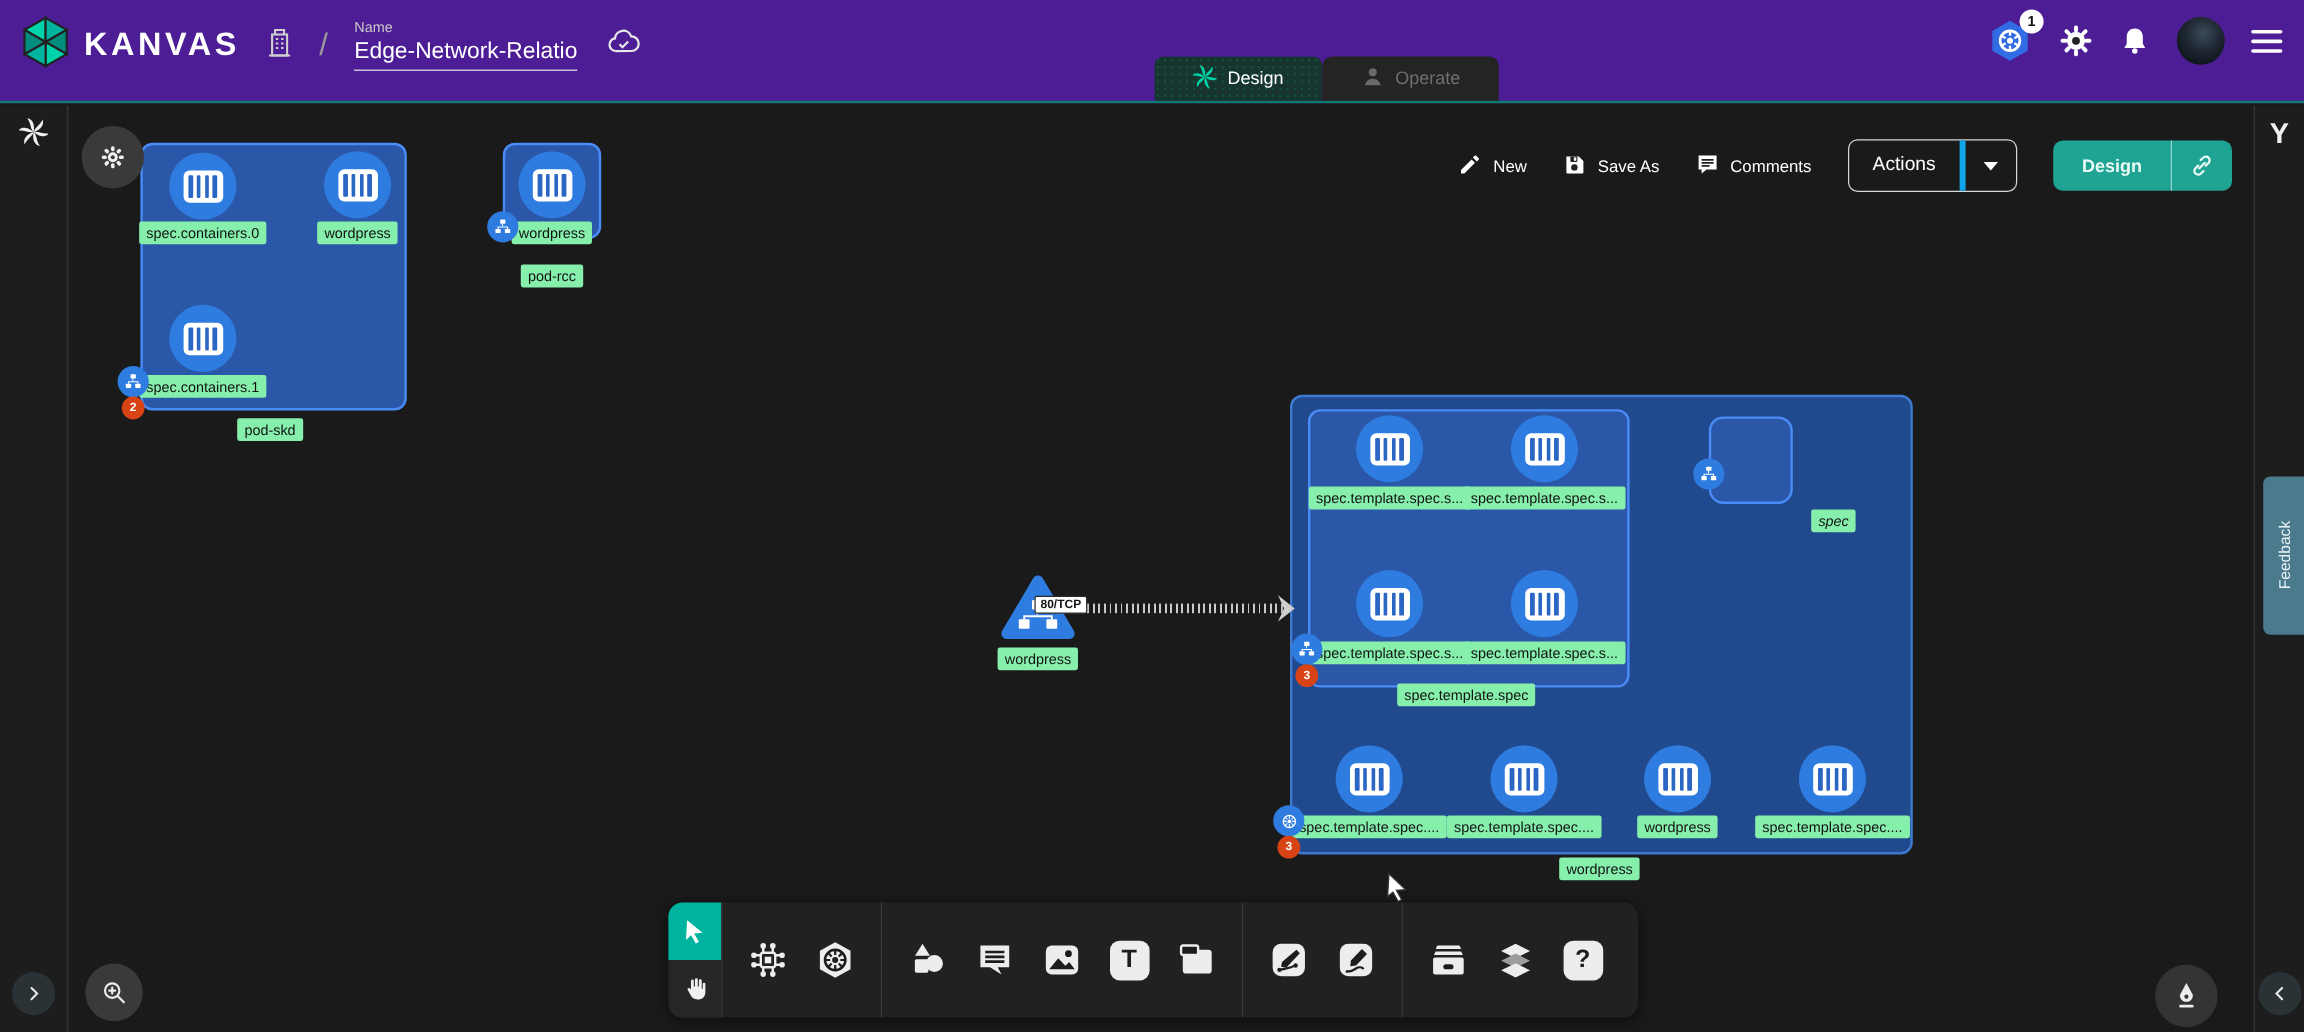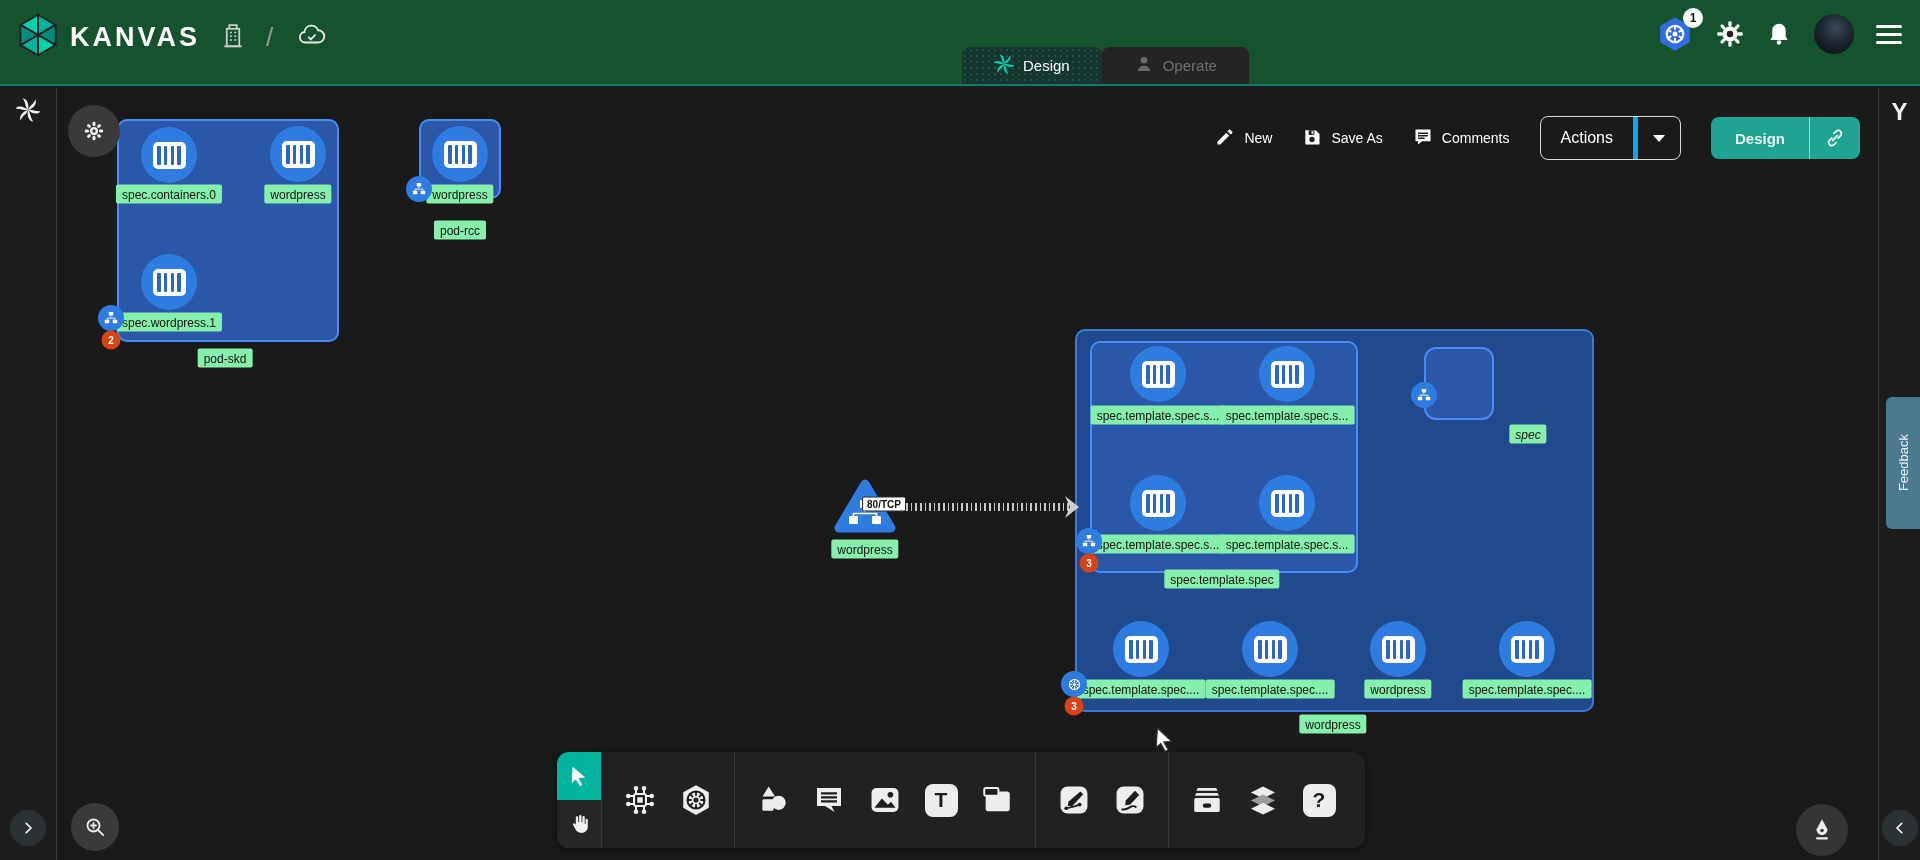--- a/index.html
+++ b/index.html
@@ -1,21 +1,21 @@
 <!DOCTYPE html>
 <html><head>
 <meta charset="utf-8">
 <style>
   * { margin:0; padding:0; box-sizing:border-box; }
   html,body { width:1920px; height:860px; overflow:hidden; background:#1a1a1a;
     font-family:"Liberation Sans", sans-serif; }
 
   
   .header { position:absolute; top:0; left:0; width:1920px; height:86px;
-    background:#14532d; border-bottom:2px solid #0e7c6d; z-index:50; }
+    background:#4c1d95; border-bottom:2px solid #0e7c6d; z-index:50; }
   .header-left { position:absolute; left:16px; top:12px; display:flex; align-items:center; gap:18px; }
   .logo { display:flex; align-items:center; gap:10px; }
   .logo-text { color:#fff; font-size:27px; font-weight:bold; letter-spacing:3px; }
   .slash { color:#9a9a9a; font-size:26px; font-weight:300; }
   .name-field { display:flex; flex-direction:column; margin-left:4px; }
   .name-label { color:#c9c9c9; font-size:12px; margin-bottom:2px; }
   .name-value { color:#fff; font-size:19px; border-bottom:1px solid #e8e8e8;
     padding-bottom:4px; min-width:172px; }
 
   .tabs { position:absolute; left:962px; bottom:0; display:flex; align-items:flex-end; }
@@ -137,20 +137,24 @@
       <span class="logo-text">KANVAS</span>
     </div>
     <span>
       <svg width="30" height="32" viewBox="0 0 24 24" fill="none" stroke="#cfcfcf" stroke-width="1.4">
         <rect x="7" y="7" width="10" height="14"></rect>
         <path d="M9 7V4h6v3M5 21h14"></path>
         <path d="M9.5 10h1.6M13 10h1.6M9.5 13h1.6M13 13h1.6M9.5 16h1.6M13 16h1.6" stroke-width="1.2"></path>
       </svg>
     </span>
     <span class="slash">/</span>
+    <div class="name-field">
+      <span class="name-label">Name</span>
+      <span class="name-value">Edge-Network-Relatio</span>
+    </div>
     <span style="margin-left:6px;">
       <svg width="30" height="26" viewBox="0 0 24 20" fill="none" stroke="#e8e8e8" stroke-width="1.5">
         <path d="M6.5 16a4.2 4.2 0 01-.55-8.36A5.6 5.6 0 0116.8 6.2 4 4 0 0117 16H6.5z"></path>
         <path d="M9 11.5l2 2 3.8-3.8"></path>
       </svg>
     </span>
   </div>
 
   <div class="tabs">
     <div class="tab active">
@@ -343,21 +347,21 @@
   </div>
   <div class="chip" style="left:298px; top:106px;">wordpress</div>
   <div class="knode" style="left:141px; top:166px;">
     <span class="cglyph">
         <i></i>
         <i></i>
         <i></i>
         <i></i>
       </span>
   </div>
-  <div class="chip" style="left:169px; top:234px;">spec.wordpress.1</div>
+  <div class="chip" style="left:169px; top:234px;">spec.containers.1</div>
   <div class="chip" style="left:225px; top:270px;">pod-skd</div>
   <div class="conn" style="left:111px; top:230px;">
     <svg width="14" height="14" viewBox="0 0 16 16" fill="#fff">
       <rect x="5.5" y="1" width="5" height="4" rx="0.6"></rect>
       <rect x="1" y="10" width="5" height="4" rx="0.6"></rect>
       <rect x="10" y="10" width="5" height="4" rx="0.6"></rect>
       <path d="M7.7 5v2.2M3.5 10V8.2h9V10" stroke="#fff" stroke-width="1" fill="none"></path>
     </svg>
   </div>
   <div class="nbadge" style="left:111px; top:252px;">2</div>

